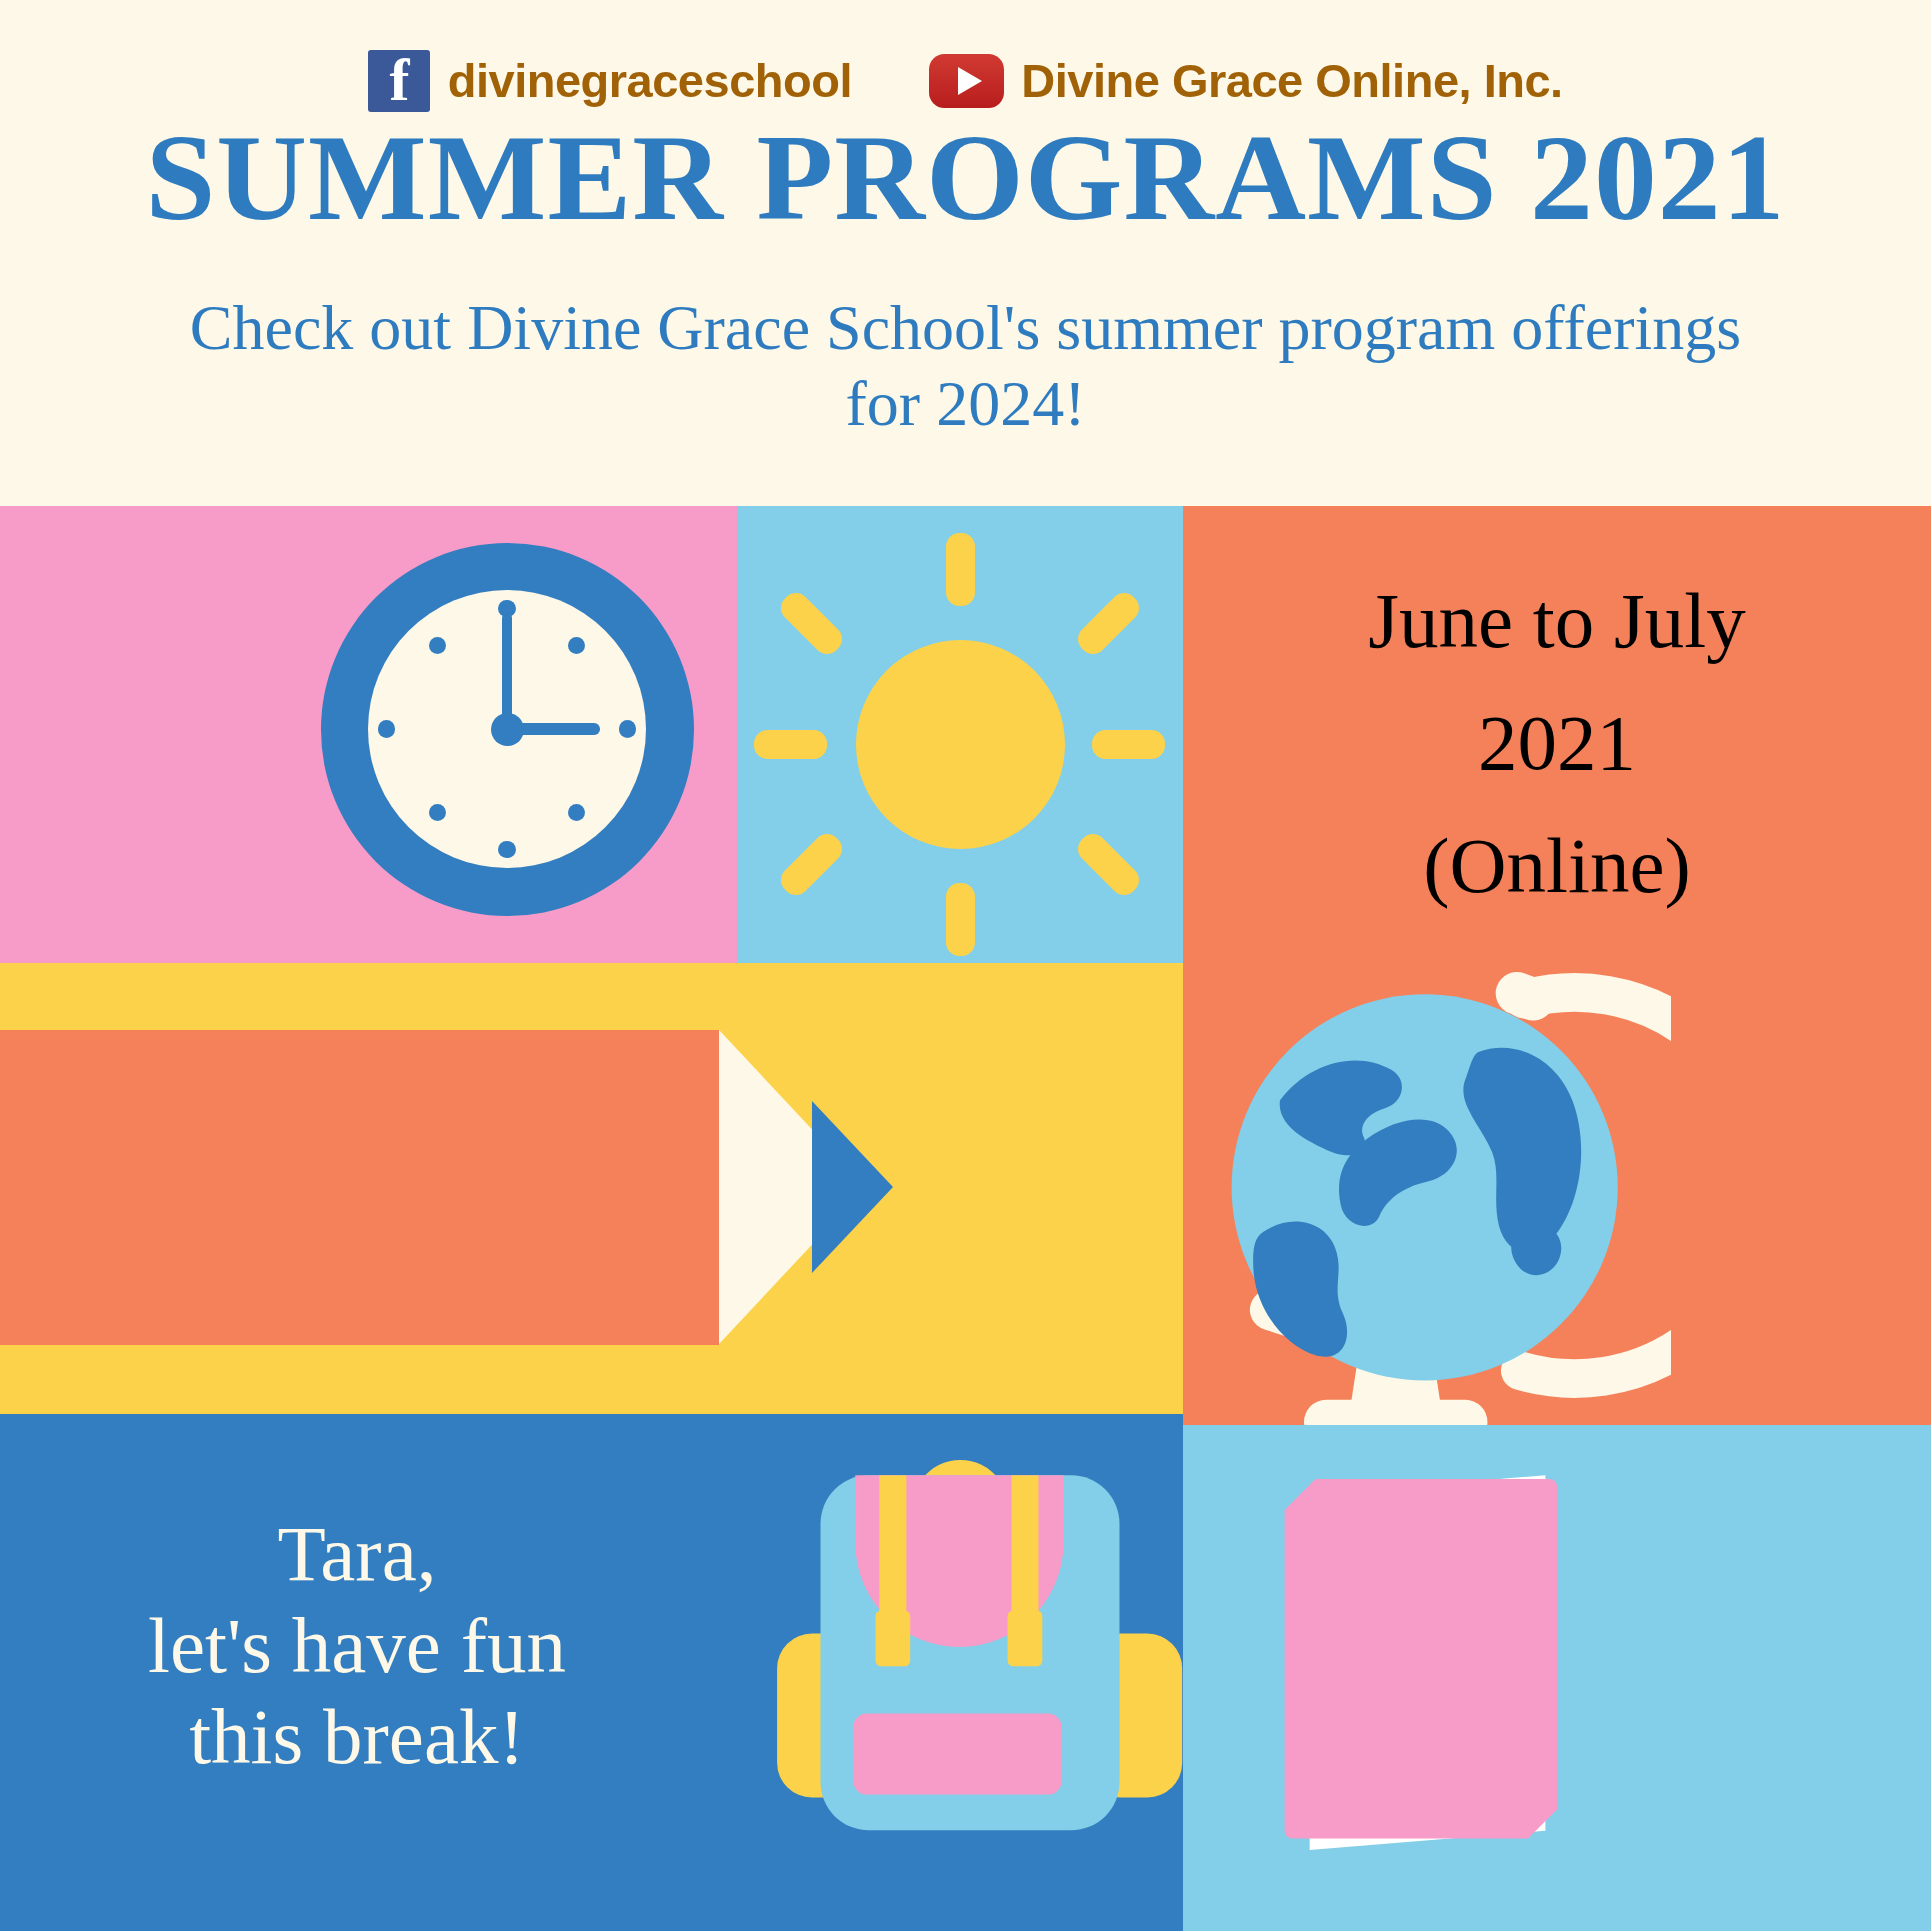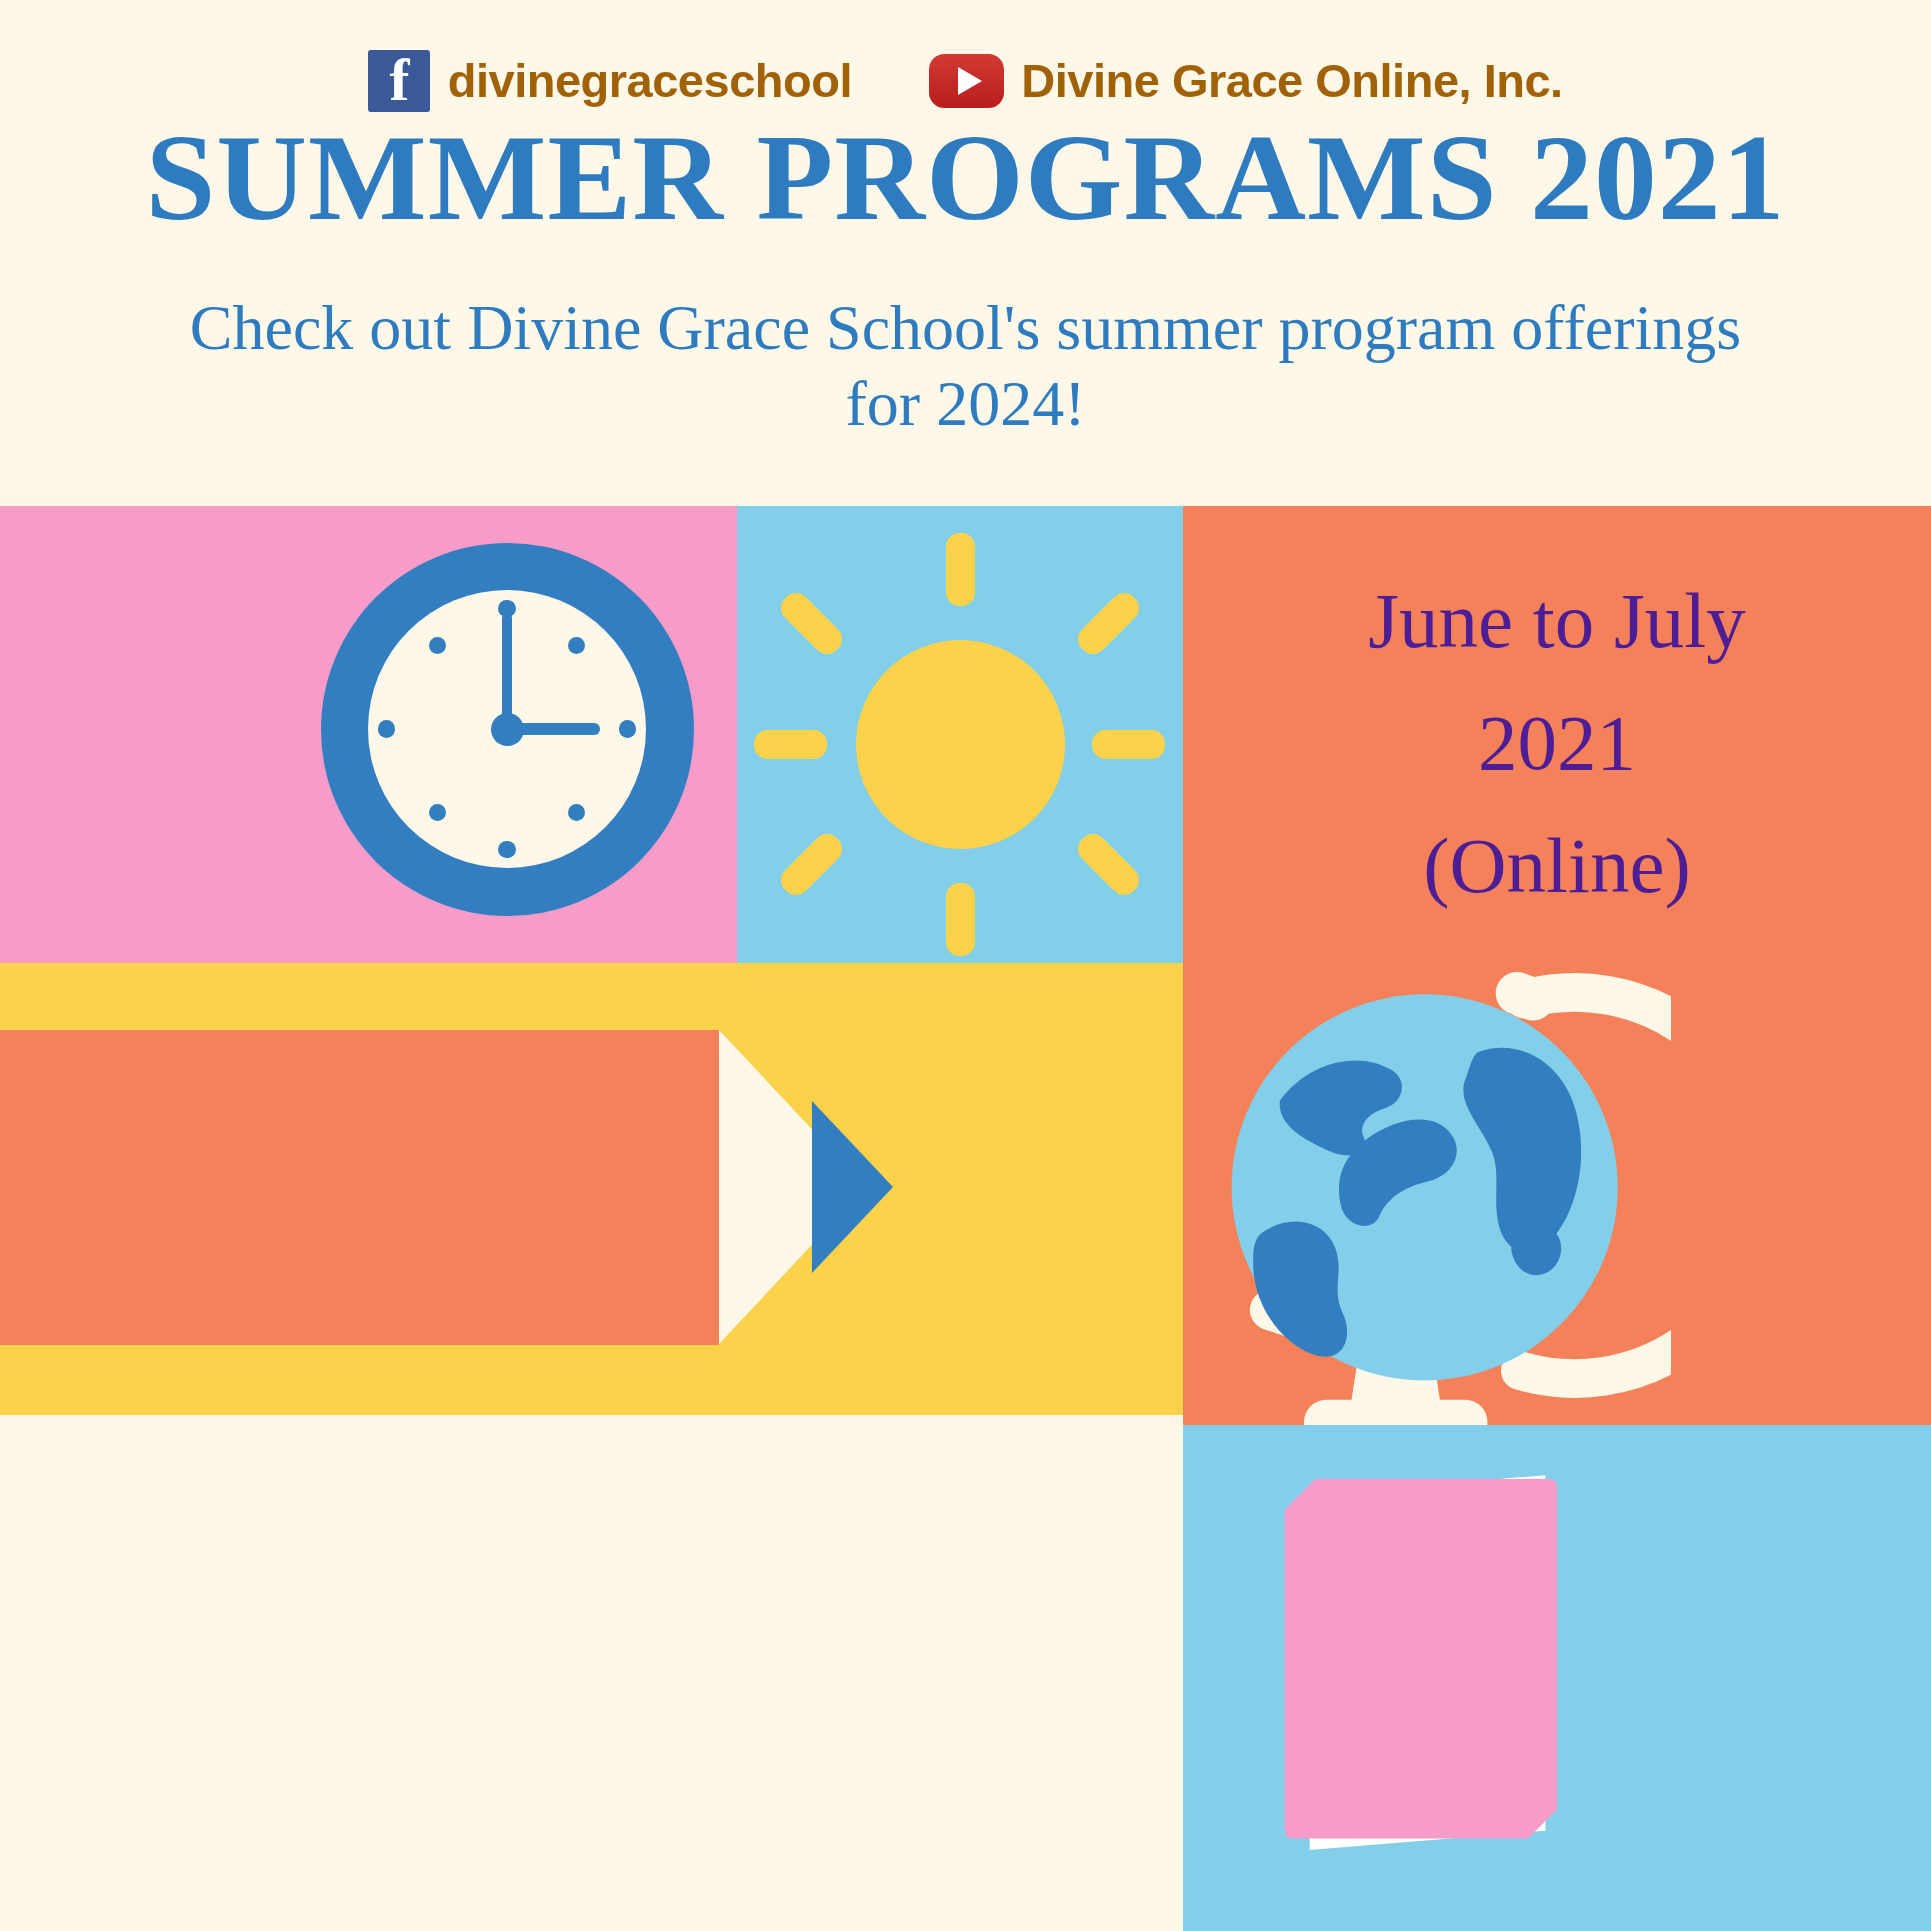--- a/index.html
+++ b/index.html
@@ -131,21 +131,21 @@
       <div class="ray" style="left:17.4px;top:224px;width:73px;height:29px;"></div>
       <div class="ray" style="left:355px;top:224px;width:73px;height:29px;"></div>
       <div class="ray" style="left:60px;top:81px;width:29px;height:73px;transform:rotate(-45deg);"></div>
       <div class="ray" style="left:357px;top:81px;width:29px;height:73px;transform:rotate(45deg);"></div>
       <div class="ray" style="left:60px;top:322px;width:29px;height:73px;transform:rotate(45deg);"></div>
       <div class="ray" style="left:357px;top:322px;width:29px;height:73px;transform:rotate(-45deg);"></div>
     </div>
   </div>
 
   <div class="panel p-date">
-    <div style="position:absolute;left:0;top:54px;width:748px;text-align:center;color:#4c1d95;font-size:79px;line-height:1.55;font-family:'Liberation Serif',serif;white-space:pre-line;">June to July
+    <div style="position:absolute;left:0;top:54px;width:748px;text-align:center;color:#000000;font-size:79px;line-height:1.55;font-family:'Liberation Serif',serif;white-space:pre-line;">June to July
 2021
 (Online)</div>
 
     <div style="position:absolute;left:4.8px;top:440px;width:483px;height:502px;">
       <svg viewBox="0 0 500 520" width="483" height="502">
 
         <rect x="120" y="470" width="190" height="46" rx="23" fill="#FDF8E7"></rect>
         <path d="M180 400 L250 400 L262 478 L168 478 Z" fill="#FDF8E7"></path>
 
         <path d="M348 55 A200 200 0 1 1 344 440" fill="none" stroke="#FDF8E7" stroke-width="40" stroke-linecap="round"></path>
@@ -166,20 +166,46 @@
   </div>
 
   <div class="panel p-pencil">
     <div style="position:absolute;left:0;top:0;width:1183px;height:452px;">
       <div style="position:absolute;left:0;top:67px;width:719px;height:315px;background:#F5815A;"></div>
       <div style="position:absolute;left:719px;top:67px;width:0;height:0;border-top:157px solid transparent;border-bottom:157px solid transparent;border-left:147px solid #FDF8E7;"></div>
       <div style="position:absolute;left:812px;top:138px;width:0;height:0;border-top:86px solid transparent;border-bottom:86px solid transparent;border-left:81px solid #327EC0;"></div>
     </div>
   </div>
 
+  <div class="panel p-msg">
+    <div style="position:absolute;left:0;top:94px;width:714px;text-align:center;color:#FDF8E7;font-size:79px;line-height:1.16;font-family:'Liberation Serif',serif;white-space:pre-line;">Tara,
+let's have fun
+this break!</div>
+
+    <div style="position:absolute;left:753px;top:4.8px;width:434px;height:512px;">
+      <svg viewBox="0 0 450 530" width="434" height="512">
+
+        <rect x="25" y="222" width="100" height="170" rx="36" fill="#FDD24B"></rect>
+        <rect x="345" y="222" width="100" height="170" rx="36" fill="#FDD24B"></rect>
+
+        <path d="M175 62 A50 50 0 0 1 255 62 L255 100 L226 100 L226 72 A24 24 0 0 0 204 72 L204 100 L175 100 Z" fill="#FDD24B"></path>
+
+        <rect x="70" y="58" width="310" height="368" rx="50" fill="#83CEE8"></rect>
+
+        <path d="M106 58 L322 58 L322 128 A108 108 0 0 1 106 128 Z" fill="#F79CC8"></path>
+
+        <rect x="131" y="58" width="28" height="190" fill="#FDD24B"></rect>
+        <rect x="268" y="58" width="28" height="190" fill="#FDD24B"></rect>
+        <rect x="127" y="198" width="36" height="58" rx="6" fill="#FDD24B"></rect>
+        <rect x="264" y="198" width="36" height="58" rx="6" fill="#FDD24B"></rect>
+
+        <rect x="104" y="305" width="216" height="84" rx="14" fill="#F79CC8"></rect>
+      </svg>
+    </div>
+  </div>
 
   <div class="panel p-book">
     <div style="position:absolute;left:4.8px;top:0;width:483px;height:512px;">
       <svg viewBox="0 0 500 530" width="483" height="512">
 
         <path d="M126 72 L370 52 L370 420 L126 440 Z" fill="#FFFFFF"></path>
 
         <path d="M100 88 L132 56 L374 56 A8 8 0 0 1 382 64 L382 398 L352 428 L108 428 A8 8 0 0 1 100 420 Z" fill="#F79CC8"></path>
 
         <path d="M128 80 L352 80 A8 8 0 0 1 360 88 L360 404 L130 404 A2 2 0 0 1 128 402 Z" fill="#F79CC8"></path>

